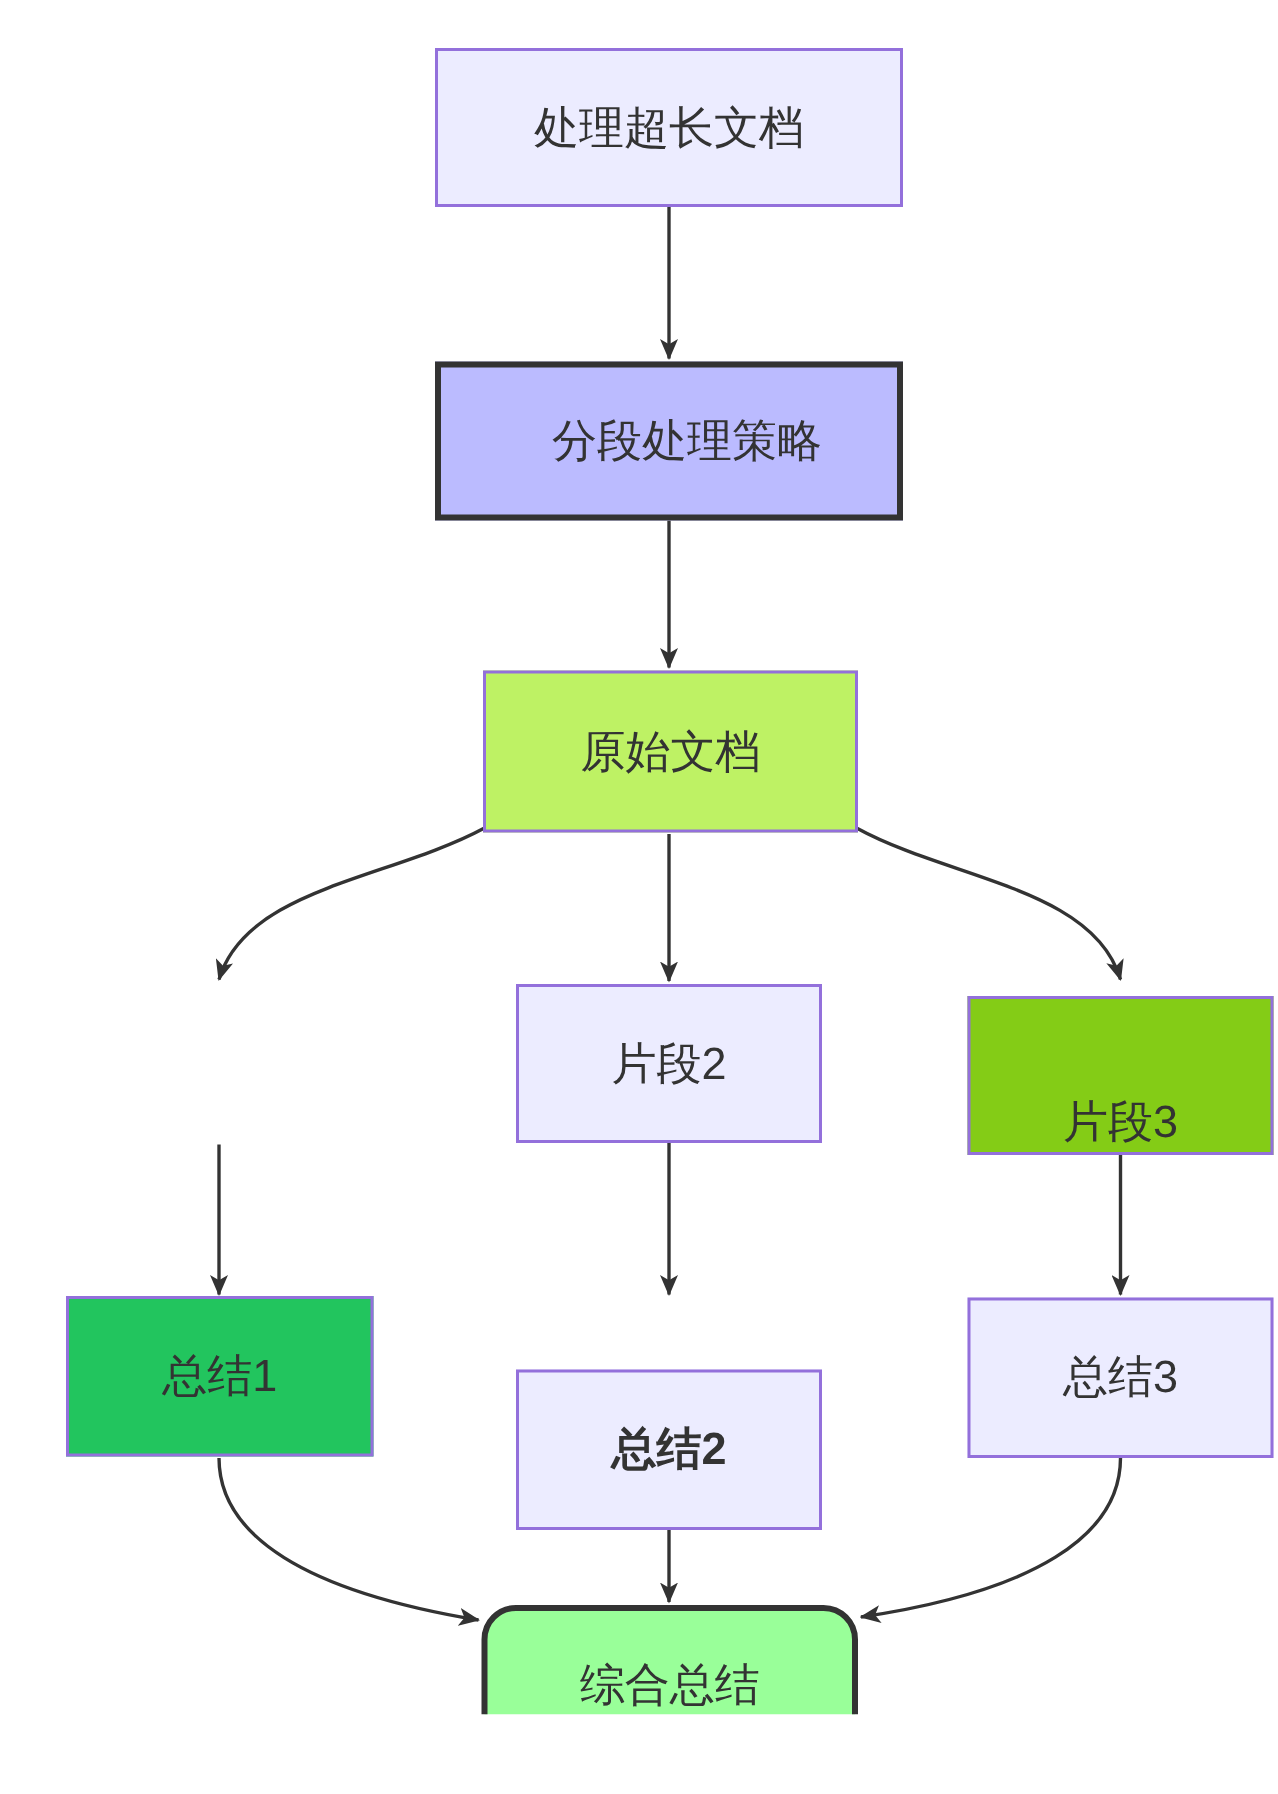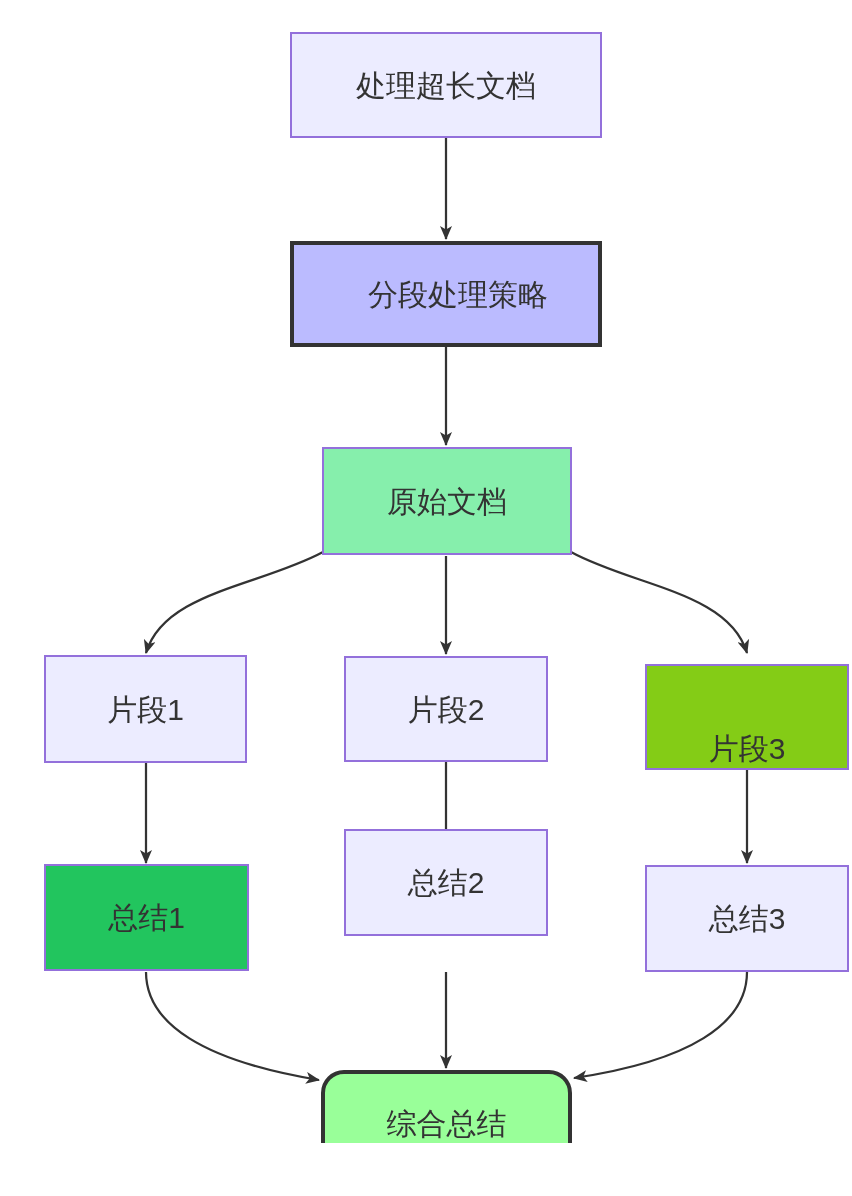--- a/index.html
+++ b/index.html
@@ -73,41 +73,38 @@
   </svg>
 
   <div class="node" style="left: 278px; top: 32px; width: 312px; height: 106px; background: rgb(236, 236, 255); border-color: rgb(147, 112, 219);">
     <span class="node-label">处理超长文档</span>
   </div>
 
   <div class="node thick" style="left: 278px; top: 241px; width: 312px; height: 106px; background: rgb(187, 187, 255); border-color: rgb(51, 51, 51); padding-left: 24px;">
     <span class="node-label">分段处理策略</span>
   </div>
 
-  <div class="node" style="left: 310px; top: 447px; width: 250px; height: 108px; background: #86efac; border-color: rgb(147, 112, 219);">
+  <div class="node" style="left: 310px; top: 447px; width: 250px; height: 108px; background: #bef264; border-color: rgb(147, 112, 219);">
     <span class="node-label">原始文档</span>
   </div>
 
-  <div class="node" style="left: 32px; top: 655px; width: 203px; height: 108px; background: rgb(236, 236, 255); border-color: rgb(147, 112, 219);">
-    <span class="node-label">片段1</span>
-  </div>
 
   <div class="node" style="left: 332px; top: 656px; width: 204px; height: 106px; background: rgb(236, 236, 255); border-color: rgb(147, 112, 219);">
     <span class="node-label">片段2</span>
   </div>
 
   <div class="node" style="left: 633px; top: 664px; width: 204px; height: 106px; background: #84cc16; border-color: rgb(147, 112, 219); align-items: flex-end;">
     <span class="node-label">片段3</span>
   </div>
 
   <div class="node" style="left: 32px; top: 864px; width: 205px; height: 107px; background: #22c55e; border-color: rgb(147, 112, 219);">
     <span class="node-label">总结1</span>
   </div>
 
-  <div class="node" style="left: 332px; top: 829px; width: 204px; height: 107px; background: rgb(236, 236, 255); border-color: rgb(147, 112, 219);">
+  <div class="node" style="left: 332px; top: 913px; width: 204px; height: 107px; background: rgb(236, 236, 255); border-color: rgb(147, 112, 219); font-weight: bold;">
     <span class="node-label">总结2</span>
   </div>
 
   <div class="node" style="left: 633px; top: 865px; width: 204px; height: 107px; background: rgb(236, 236, 255); border-color: rgb(147, 112, 219); justify-content: center;">
     <span class="node-label">总结3</span>
   </div>
 
   <div class="node thick" style="left: 309px; top: 1070px; width: 251px; height: 107px; background: rgb(153, 255, 153); border-color: rgb(51, 51, 51); border-radius: 23px;">
     <span class="node-label">综合总结</span>
   </div>

